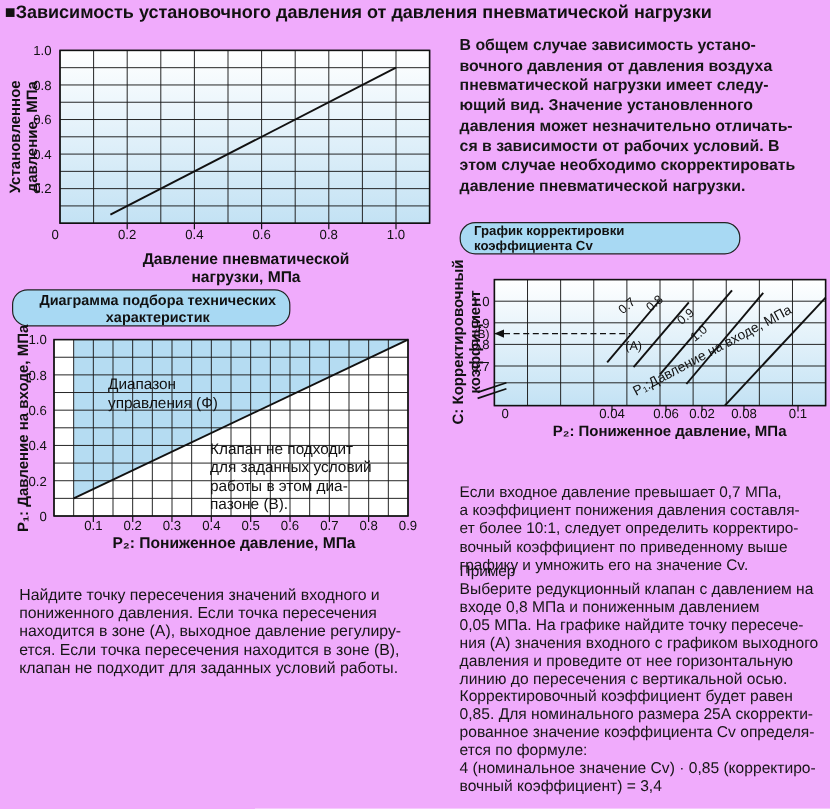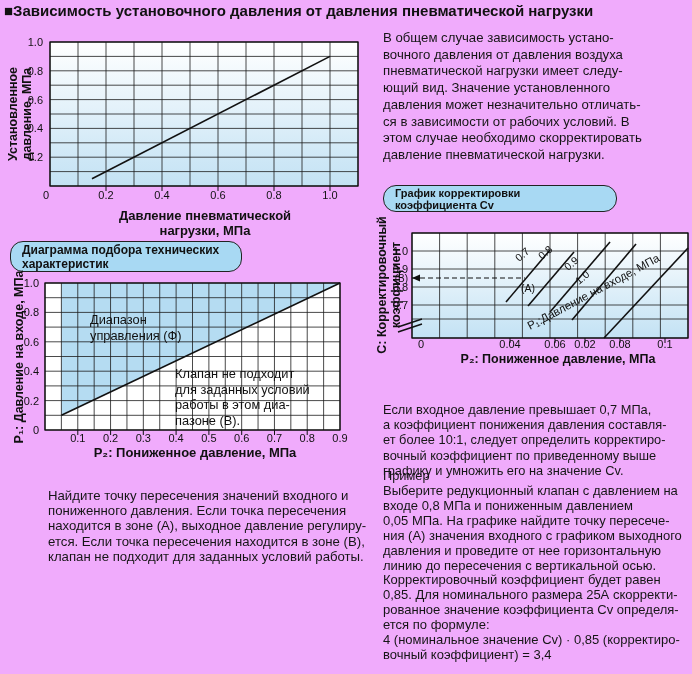--- a/index.html
+++ b/index.html
@@ -1,28 +1,28 @@
 <!DOCTYPE html>
 <html><head>
 <meta charset="utf-8">
 <style>
   html,body{margin:0;padding:0;background:#fff;}
   #page{position:relative;width:692px;height:674px;background:#f0abfc;overflow:hidden;
         font-family:"Liberation Sans",sans-serif;color:#111;}
   .abs{position:absolute;}
   #title{left:4px;top:2px;font-size:15px;font-weight:bold;white-space:pre;}
   .para{white-space:pre;color:#161616;}
-  #intro{left:383px;top:30px;width:309px;font-size:13.2px;line-height:16.7px;}
-  #caption-left{left:16px;top:488px;width:370px;font-size:13.2px;line-height:15.2px;margin-left:32px;}
+  #intro{left:383px;top:30px;width:309px;font-size:13.2px;line-height:16.7px;font-weight:bold;}
+  #caption-left{left:16px;top:488px;width:370px;font-size:13.2px;line-height:15.2px;}
   #right-text{left:383px;top:377px;width:309px;font-size:12.8px;line-height:15.2px;margin-top:25px;}
   #example-heading{left:383px;top:468px;font-size:12.8px;}
   #example-body{left:383px;top:484px;width:309px;font-size:13px;line-height:14.9px;}
   .callout{background:#a8d9f3;border:1.5px solid #222;border-radius:13px;
            font-weight:bold;white-space:pre;box-sizing:border-box;}
-  #callout1{left:10px;top:241px;width:232px;height:31px;font-size:12px;line-height:13.5px;padding:2px 0 0 11px;}
+  #callout1{left:10px;top:241px;width:232px;height:31px;font-size:12px;line-height:13.5px;padding:2px 0 0 11px;text-align:center;}
   #callout2{left:383px;top:185px;width:234px;height:27px;font-size:11px;line-height:12px;padding:1px 0 4px 11px;}
   svg{position:absolute;overflow:visible;}
   svg text{font-family:"Liberation Sans",sans-serif;fill:#111;}
   g[data-grid] line{stroke:#1c1c1c;stroke-width:0.8;}
   .border{fill:none;stroke:#111;stroke-width:1.3;}
   .gline{stroke:#1c1c1c;stroke-width:0.8;}
   .dline{stroke:#111;stroke-width:1.6;fill:none;}
   .tickmark{stroke:#111;stroke-width:1;}
   .tx{font-size:11px;text-anchor:middle;}
   .ty{font-size:11px;text-anchor:end;}

